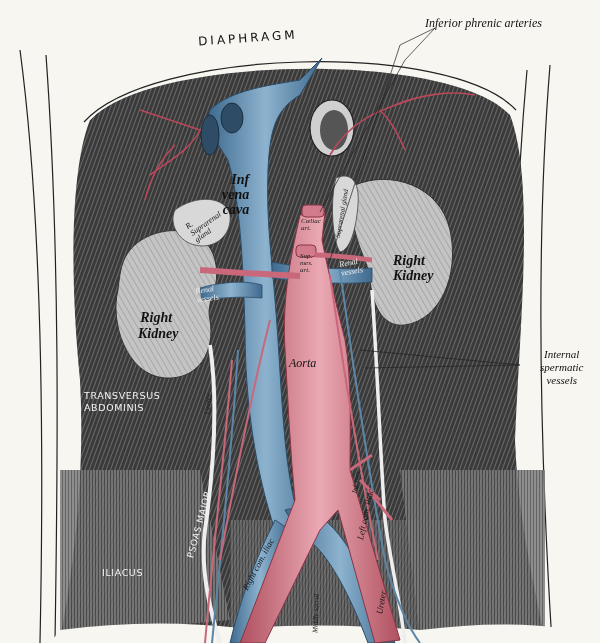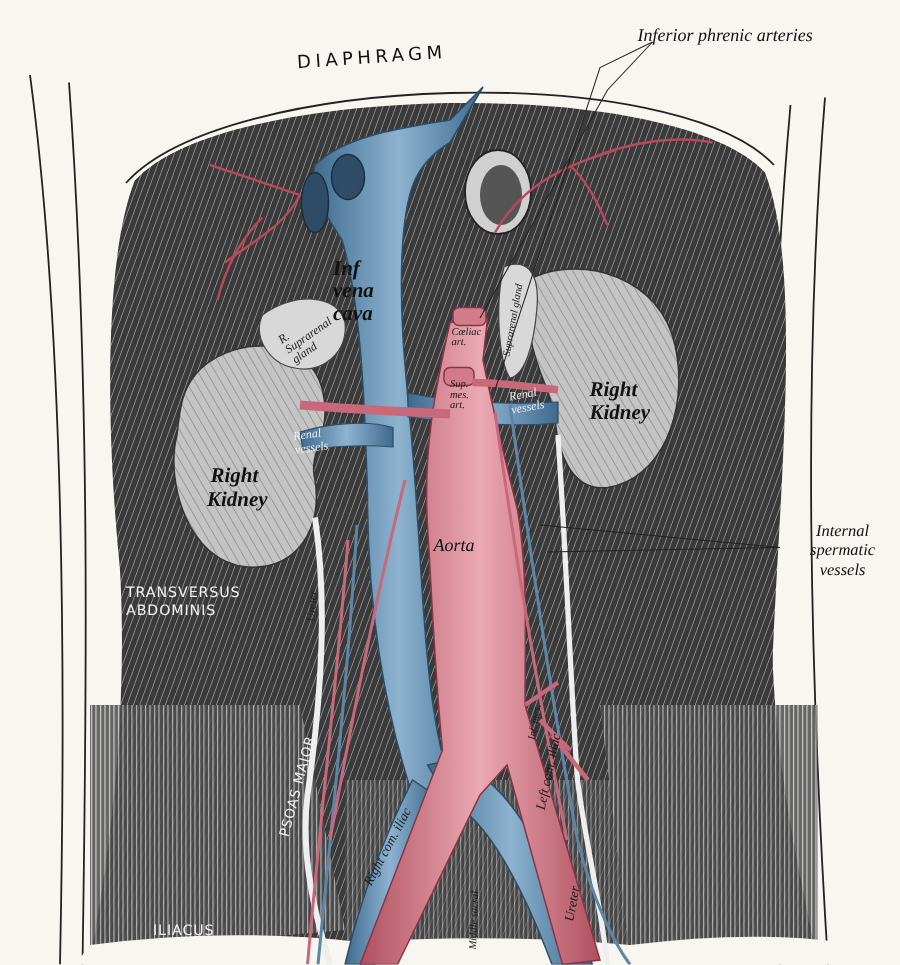--- a/index.html
+++ b/index.html
@@ -117,21 +117,21 @@
       <path d="M435,28 L400,45 L330,260"></path>
       <path d="M520,365 L360,350"></path>
       <path d="M520,365 L365,368"></path>
     </g>
   </svg>
 
   
   <div class="lbl top-cap" style="left:198px;top:32px;transform:rotate(-4deg);">DIAPHRAGM</div>
   <div class="lbl ext" style="left:425px;top:17px;">Inferior phrenic arteries</div>
 
-  <div class="lbl organ" style="left:222px;top:172px;font-size:14px;line-height:15px;">
+  <div class="lbl organ" style="left:222px;top:172px;font-size:14px;line-height:15px;text-align:right;">
     <div>Inf</div>
     <div>vena</div>
     <div>cava</div>
   </div>
 
   <div class="lbl vesseltxt" style="left:188px;top:212px;transform:rotate(-35deg);font-size:8px;line-height:8px;">
     <div>R.</div>
     <div>Suprarenal</div>
     <div>gland</div>
   </div>
@@ -175,20 +175,20 @@
   <div class="lbl organ" style="left:289px;top:357px;font-size:12px;font-weight:normal;">Aorta</div>
 
   <div class="lbl caps" style="left:84px;top:390px;line-height:12px;">
     <div>TRANSVERSUS</div>
     <div>ABDOMINIS</div>
   </div>
 
   <div class="lbl vesseltxt" style="left:198px;top:400px;transform:rotate(-85deg);font-size:8px;color:#222;">Ureter</div>
 
   <div class="lbl caps" style="left:165px;top:520px;transform:rotate(-75deg);font-size:9px;">PSOAS MAJOR</div>
-  <div class="lbl caps" style="left:102px;top:568px;margin-top:48px;">ILIACUS</div>
+  <div class="lbl caps" style="left:102px;top:568px;">ILIACUS</div>
 
   <div class="lbl vesseltxt" style="left:230px;top:560px;transform:rotate(-62deg);font-size:9px;">Right com. iliac</div>
   <div class="lbl vesseltxt" style="left:340px;top:510px;transform:rotate(-78deg);font-size:9px;">Left com. iliac</div>
   <div class="lbl vesseltxt" style="left:345px;top:478px;transform:rotate(-80deg);font-size:7px;">Inf. mes.</div>
   <div class="lbl vesseltxt" style="left:370px;top:598px;transform:rotate(-80deg);font-size:9px;">Ureter</div>
   <div class="lbl vesseltxt" style="left:297px;top:610px;transform:rotate(-88deg);font-size:7px;">Middle sacral</div>
 </div>
 
 </body></html>

